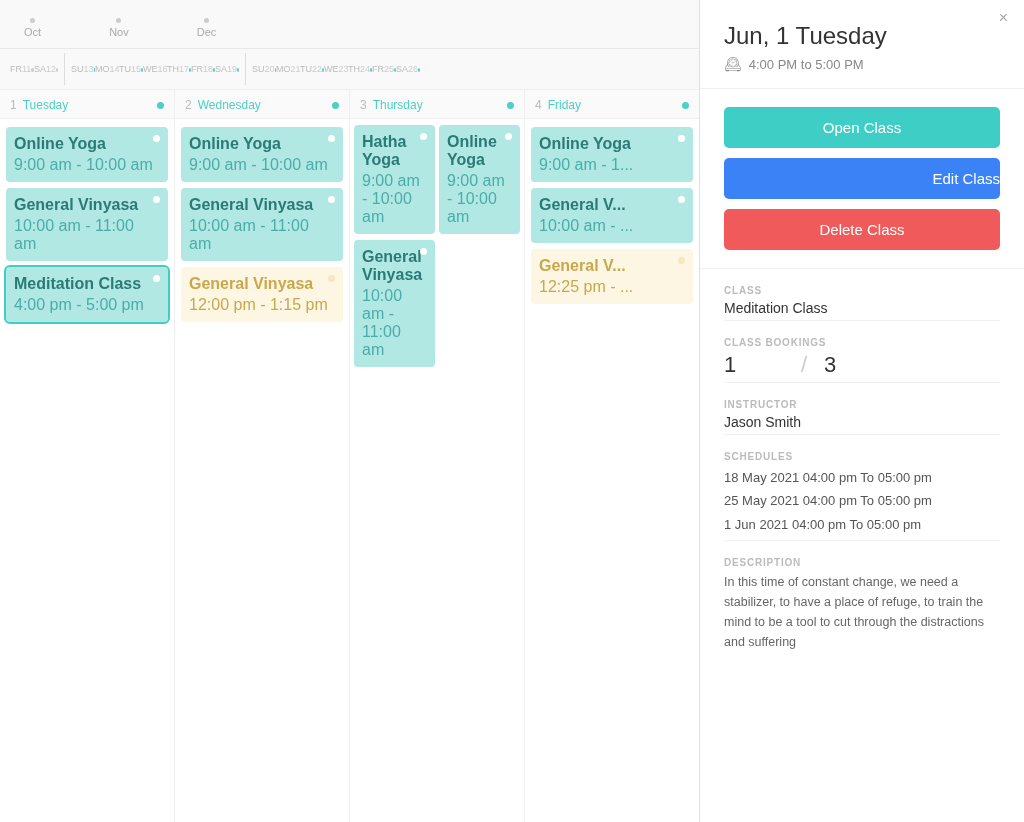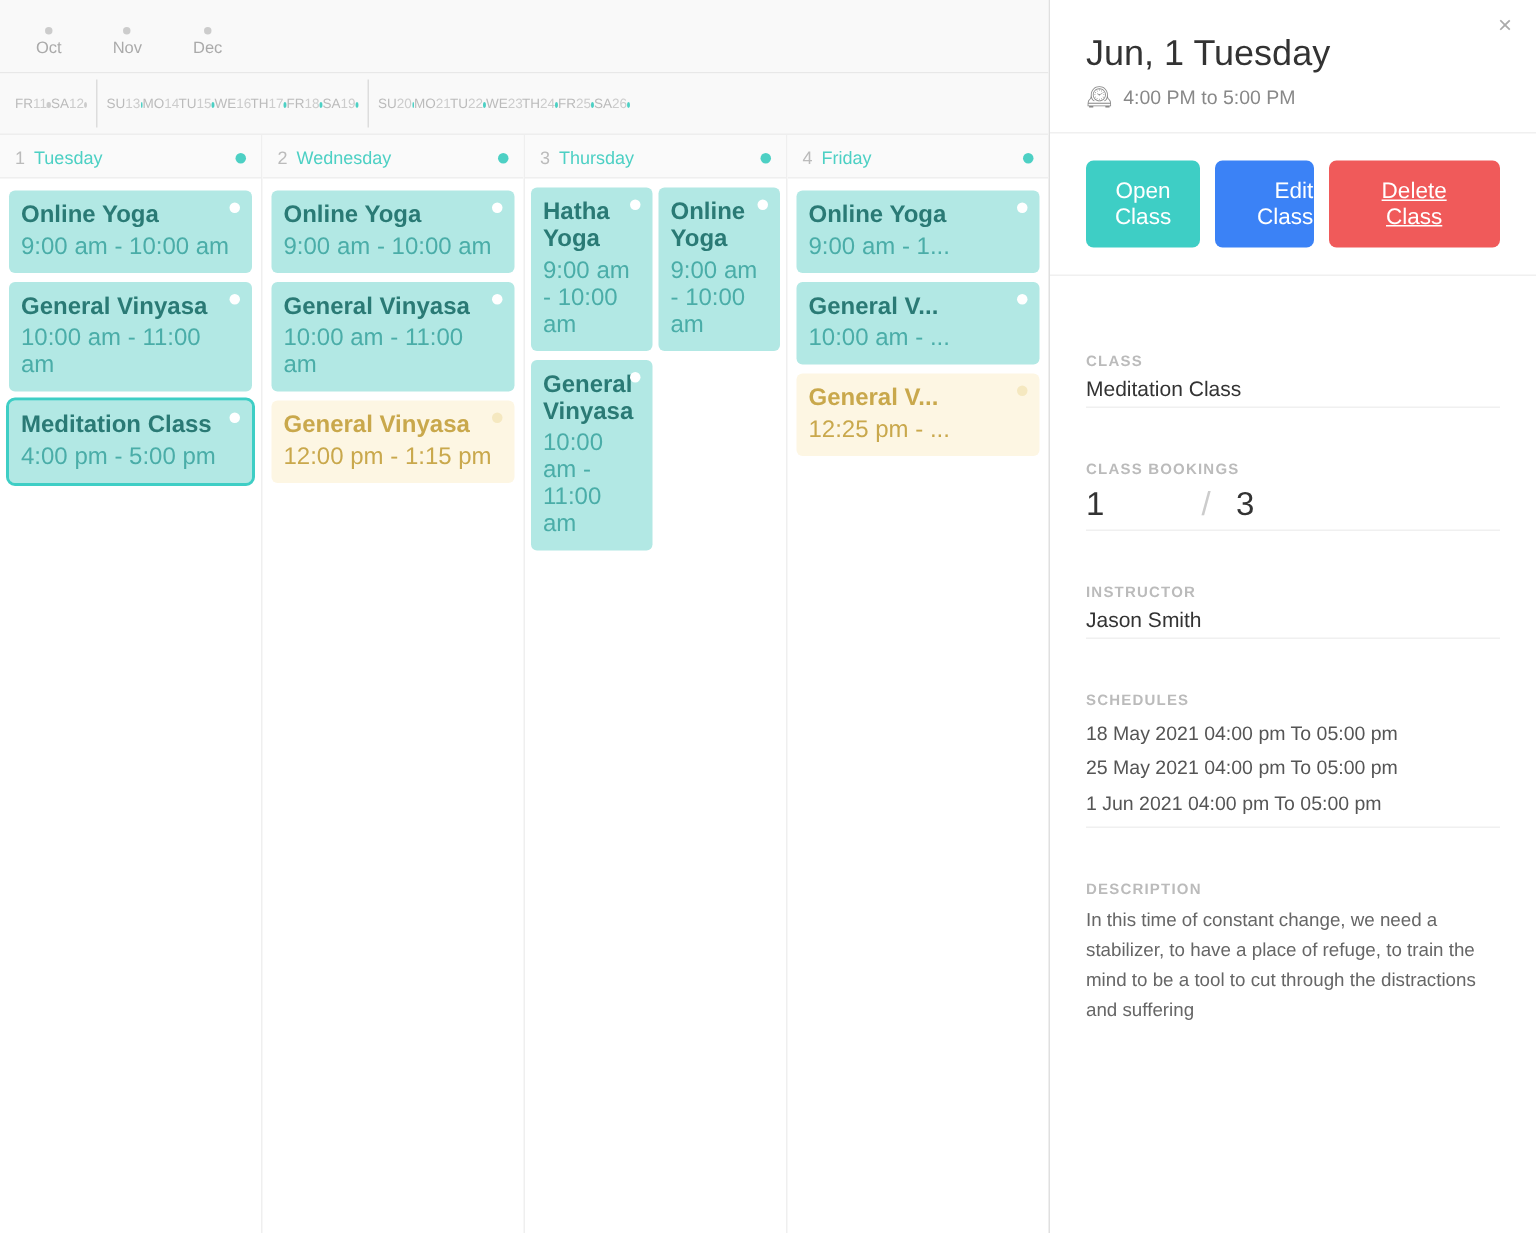--- a/index.html
+++ b/index.html
@@ -16,21 +16,21 @@
     }
 
     .timeline-nav {
       background: #f9f9f9;
       padding: 18px 20px 10px 20px;
       border-bottom: 1px solid #e8e8e8;
     }
 
     .timeline-months {
       display: flex;
-      gap: 34px;
+      gap: 68px;
       padding-left: 4px;
     }
 
     .timeline-month {
       display: flex;
       flex-direction: column;
       align-items: center;
       font-size: 11px;
       color: #aaa;
     }
@@ -200,21 +200,21 @@
     }
 
     .clock-icon {
       font-size: 14px;
       color: #888;
     }
 
     .panel-actions {
       padding: 18px 24px;
       display: flex;
-      flex-direction: row;
+      flex-direction: column;
       gap: 10px;
       border-bottom: 1px solid #f0f0f0;
     }
 
     .btn-open {
       background: #3ecec5;
       color: #fff;
       border: none;
       border-radius: 5px;
       padding: 12px 0;
@@ -239,32 +239,30 @@
     .btn-delete {
       background: #f05a5a;
       color: #fff;
       border: none;
       border-radius: 5px;
       padding: 12px 16px;
       font-size: 15px;
       font-weight: 500;
       cursor: pointer;
       text-align: center;
-      text-decoration: underline;
     }
 
     .panel-info {
       padding: 16px 24px;
     }
 
     .info-section {
       margin-bottom: 16px;
       border-bottom: 1px solid #f0f0f0;
       padding-bottom: 4px;
-      margin-top: 36px;
     }
 
     .info-section:last-child {
       border-bottom: none;
     }
 
     .info-label {
       font-size: 10px;
       font-weight: 700;
       color: #bbb;

